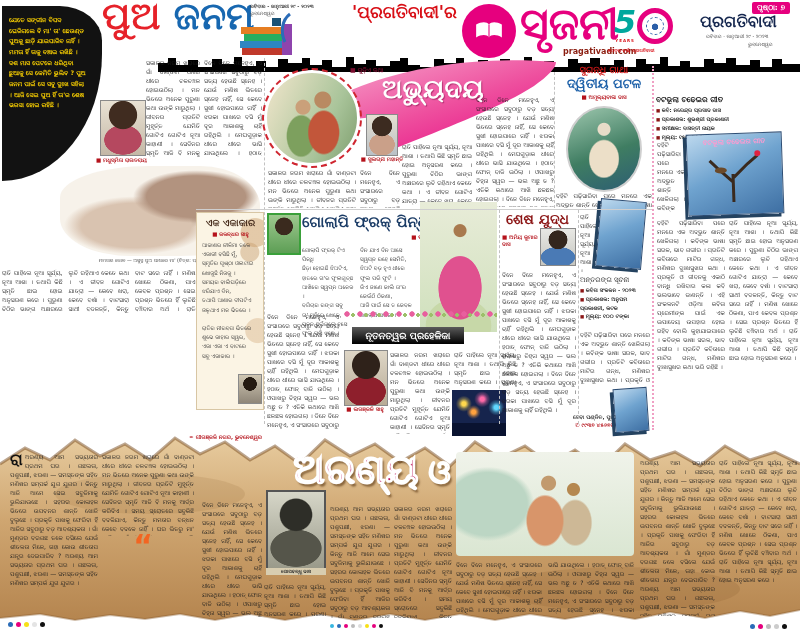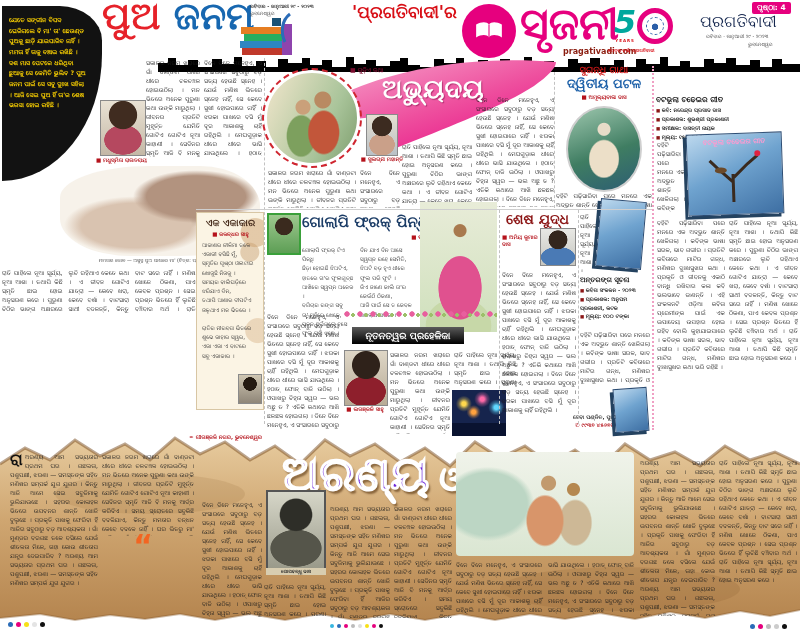--- a/index.html
+++ b/index.html
@@ -73,22 +73,22 @@
   <div class="abs" style="left:614px;top:6px;display:flex;align-items:flex-start">
     <div style="text-align:center">
       <span style="font-size:32px;font-weight:900;color:#00a79d;font-style:italic;line-height:1">5</span>
       <div style="font-size:4px;color:#d80f16;font-weight:bold;letter-spacing:1px">YEARS</div>
     </div>
     <div style="width:26px;height:26px;border:5px solid #e6007e;border-radius:50%;margin:2px 0 0 1px;display:flex;align-items:center;justify-content:center">
       <div style="width:16px;height:16px;border:1.5px dashed #2b5fa8;border-radius:50%;background:radial-gradient(circle at 50% 55%,#2b5fa8 0 3px,#fff 3.5px)"></div>
     </div>
   </div>
   <div class="abs" style="left:608px;top:48px;font-size:4.6px;color:#d80f16;font-weight:bold">୫୦ତମ ବର୍ଷ, ପ୍ରଗତିବାଦୀ</div>
-  <div class="abs" style="left:752px;top:2px;background:#e6007e;color:#fff;font-size:7.5px;font-weight:bold;padding:1px 5px;border-radius:2px">ପୃଷ୍ଠା: 4</div>
-  <div class="abs" style="left:700px;top:12px;font-size:16px;font-weight:400;color:#14264e;white-space:nowrap">ପ୍ରଗତିବାଦୀ</div>
+  <div class="abs" style="left:752px;top:2px;background:#e6007e;color:#fff;font-size:7.5px;font-weight:bold;padding:1px 5px;border-radius:2px">ପୃଷ୍ଠା: ୭</div>
+  <div class="abs" style="left:700px;top:12px;font-size:16px;font-weight:700;color:#14264e;white-space:nowrap">ପ୍ରଗତିବାଦୀ</div>
   <div class="abs" style="left:706px;top:33px;font-size:5px;color:#333">ରବିବାର - ଜାନୁଆରୀ ୨୯ - ୨୦୨୩</div>
   <div class="abs" style="left:748px;top:41px;font-size:5px;color:#333">ଭୁବନେଶ୍ୱର</div>
 
   <svg class="abs" style="left:158px;top:54px" width="642" height="18" viewBox="0 0 642 18" preserveAspectRatio="none">
     <path fill="#000" d="M0,18 V9 H10 V4 H18 V11 H30 V6 H40 V13 H54 V5 H64 V10 H76 V3 H84 V12 H98 V7 H108 V13 H120 V5 H130 V9 H144 V4 H152 V11 H164 V6 H174 V13 H188 V3 H196 V10 H208 V6 H218 V12 H232 V7 H242 V4 H250 V11 H262 V13 H276 V5 H286 V9 H298 V4 H306 V11 H320 V6 H330 V13 H342 V5 H352 V10 H366 V3 H374 V12 H386 V7 H396 V13 H410 V5 H420 V9 H432 V4 H442 V11 H456 V6 H466 V13 H478 V5 H488 V10 H502 V3 H510 V12 H522 V7 H532 V13 H546 V5 H556 V9 H568 V4 H578 V11 H592 V6 H602 V13 H614 V5 H624 V10 H642 V18 Z"></path>
   </svg>
 
   <div class="abs body" style="left:146px;top:58px;width:54px;height:100px">ସକାଳର ନରମ ଖରାରେ ଗାଁ ଦାଣ୍ଡଟା ଧୀରେ ଧୀରେ ଚଳଚଞ୍ଚଳ ହୋଇଉଠିଲା । ମନ ଭିତରେ ଅନେକ ପୁରୁଣା କଥା ଉଙ୍କି ମାରୁଥିଲା । ଜୀବନର ପ୍ରତିଟି ମୁହୂର୍ତ୍ତ ଯେମିତି ଗୋଟିଏ ଗୋଟିଏ ନୂଆ କାହାଣୀ । ସେଦିନର ସ୍ମୃତି ଆଜି ବି ମନକୁ ଆର୍ଦ୍ର କରିଦିଏ । ସମୟ ସ୍ରୋତରେ ସବୁକିଛି ବଦଳିଯାଏ, କିନ୍ତୁ ମମତାର ବନ୍ଧନ କେବେ ବଦଳେ ନାହିଁ । ଘର ଭିତରୁ ମା' ଡାକିଲେ, ମୁଁ ଧୀରେ ଧୀରେ ପାଦ ବଢ଼ାଇଲି । ଆଖି ଆଗରେ ଭାସି ଉଠିଲା ସେଇ ପୁରୁଣା ଦିନର ଛବି । ସକାଳର ନରମ ଖରାରେ ଗାଁ ଦାଣ୍ଡଟା ଧୀରେ ଧୀରେ ଚଳଚଞ୍ଚଳ ହୋଇଉଠିଲା । ମନ ଭିତରେ ଅନେକ ପୁରୁଣା କଥା ଉଙ୍କି ମାରୁଥିଲା ।</div>
   <div class="abs body" style="left:204px;top:58px;width:58px;height:100px">ଦିନେ ଦିନେ ମନେହୁଏ, ଏ ସଂସାରରେ ସବୁଠାରୁ ବଡ଼ ସତ୍ୟ ହେଉଛି ସ୍ନେହ । ଯେଉଁ ମଣିଷ ଭିତରେ ସ୍ନେହ ନାହିଁ, ସେ କେବେ ସୁଖୀ ହୋଇପାରେ ନାହିଁ । ଝରକା ପାଖରେ ବସି ମୁଁ ଦୂର ଆକାଶକୁ ଚାହିଁ ରହିଥିଲି । ମେଘଗୁଡ଼ାକ ଧୀରେ ଧୀରେ ଭାସି ଯାଉଥିଲେ । ହଠାତ୍ ଫୋନ୍ ବାଜି ଉଠିଲା । ଓପାଖରୁ ଚିହ୍ନା ସ୍ୱର — ଭଲ ଅଛୁ ତ ? ଏତିକି କଥାରେ ଆଖି ଛଳଛଳ ହୋଇଗଲା । ଦିନେ ଦିନେ ମନେହୁଏ, ଏ ସଂସାରରେ ସବୁଠାରୁ ବଡ଼ ସତ୍ୟ ହେଉଛି ସ୍ନେହ । ଝରକା ପାଖରେ ବସି ମୁଁ ଦୂର ଆକାଶକୁ ଚାହିଁ ରହିଥିଲି ।</div>
   <div class="abs ph pA z2" style="left:100px;top:100px;width:44px;height:54px"></div>
@@ -176,21 +176,21 @@
   <div class="abs ph pD" style="left:540px;top:228px;width:34px;height:36px"></div>
   <div class="abs body" style="left:502px;top:270px;width:74px;height:150px">ଦିନେ ଦିନେ ମନେହୁଏ, ଏ ସଂସାରରେ ସବୁଠାରୁ ବଡ଼ ସତ୍ୟ ହେଉଛି ସ୍ନେହ । ଯେଉଁ ମଣିଷ ଭିତରେ ସ୍ନେହ ନାହିଁ, ସେ କେବେ ସୁଖୀ ହୋଇପାରେ ନାହିଁ । ଝରକା ପାଖରେ ବସି ମୁଁ ଦୂର ଆକାଶକୁ ଚାହିଁ ରହିଥିଲି । ମେଘଗୁଡ଼ାକ ଧୀରେ ଧୀରେ ଭାସି ଯାଉଥିଲେ । ହଠାତ୍ ଫୋନ୍ ବାଜି ଉଠିଲା । ଓପାଖରୁ ଚିହ୍ନା ସ୍ୱର — ଭଲ ଅଛୁ ତ ? ଏତିକି କଥାରେ ଆଖି ଛଳଛଳ ହୋଇଗଲା । ଦିନେ ଦିନେ ମନେହୁଏ, ଏ ସଂସାରରେ ସବୁଠାରୁ ବଡ଼ ସତ୍ୟ ହେଉଛି ସ୍ନେହ । ଝରକା ପାଖରେ ବସି ମୁଁ ଦୂର ଆକାଶକୁ ଚାହିଁ ରହିଥିଲି ।</div>
 
   <div class="abs" style="left:556px;top:64px;width:96px;font-size:9.5px;font-weight:900;color:#d01818;text-align:center">ସୁଗନ୍ଧି ଗାଥା</div>
   <div class="abs" style="left:556px;top:76px;width:96px;font-size:13px;font-weight:900;color:#1b5fa8;text-align:center">ଦ୍ୱିତୀୟ ପଟଳ</div>
   <div class="abs byl" style="left:556px;top:94px;width:96px;text-align:center">■ ଅମୂଲ୍ୟବାଳା ଦାସ</div>
   <div class="abs illo3" style="left:566px;top:106px;width:72px;height:82px"></div>
   <div class="abs body" style="left:556px;top:191px;width:96px;height:17px">ବହିଟି ପଢ଼ିସାରିବା ପରେ ମନରେ ଏକ ଅଦ୍ଭୁତ ଶାନ୍ତି ଖେଳିଗଲା । କବିଙ୍କ ଭାଷା ସରଳ, ଭାବ ଗଭୀର । ପ୍ରତିଟି କବିତାରେ ମାଟିର ଗନ୍ଧ, ମଣିଷର ଦୁଃଖସୁଖର କଥା । ପ୍ରକୃତି ଓ ଜୀବନକୁ ଏକାଠି ବାନ୍ଧି ରଖିବାର କଳା କବି ଭଲଭାବେ ଜାଣନ୍ତି । ଏହି ସଂକଳନଟି ଓଡ଼ିଆ କବିତା ପ୍ରେମୀଙ୍କ ପାଇଁ ଏକ ଉପାଦେୟ ଉପହାର ହୋଇ ରହିବ ବୋଲି କୁହାଯାଇପାରେ । କବିଙ୍କ ଭାଷା ସରଳ, ଭାବ ଗଭୀର । ପ୍ରତିଟି କବିତାରେ ମାଟିର ଗନ୍ଧ, ମଣିଷର ଦୁଃଖସୁଖର କଥା ଭରି ରହିଛି ।</div>
   <div class="abs bk" style="left:598px;top:200px;width:44px;height:66px;transform:rotate(5deg)"></div>
   <div class="abs body" style="left:580px;top:212px;width:16px;height:60px">ରାତି ପାହିଲେ ନୂଆ ସୂର୍ଯ୍ୟ, ନୂଆ ଆଶା । ତଥାପି କିଛି ସ୍ମୃତି ଛାଇ ହୋଇ ଅନୁସରଣ କରେ । ପୁରୁଣା ଚିଠିର ଭାଙ୍ଗ ଅକ୍ଷରରେ ଲୁଚି ରହିଥାଏ କେତେ କଥା । ଏ ଜୀବନ ଗୋଟିଏ ଯାତ୍ରା — କେବେ ଖରା, କେବେ ବର୍ଷା । ବାଟସାରା ସାଥୀ ବଦଳନ୍ତି, କିନ୍ତୁ ବାଟ ସରେ ନାହିଁ । ମଣିଷ ଖୋଜେ ଠିକଣା, ପାଏ କେବଳ ପ୍ରଶ୍ନ । ସେଇ ପ୍ରଶ୍ନ ଭିତରେ ହିଁ ଲୁଚିଛି ବଞ୍ଚିବାର ଅର୍ଥ । ରାତି ପାହିଲେ ନୂଆ ସୂର୍ଯ୍ୟ, ନୂଆ ଆଶା । ତଥାପି କିଛି ସ୍ମୃତି ଛାଇ ହୋଇ ଅନୁସରଣ କରେ ।</div>
-  <div class="abs" style="left:580px;top:276px;width:70px;font-size:7px;font-weight:700;color:#111">ଅନ୍ତରଙ୍ଗ ସୂଚନା</div>
+  <div class="abs" style="left:580px;top:276px;width:70px;font-size:7px;font-weight:400;color:#111">ଅନ୍ତରଙ୍ଗ ସୂଚନା</div>
   <div class="abs blt" style="left:580px;top:286px;width:70px">
     <div>କବିତା ସଂକଳନ - ୨୦୨୩</div>
     <div>ପ୍ରକାଶକ: ଅନୁପମ ପ୍ରକାଶନୀ, କଟକ</div>
     <div>ମୂଲ୍ୟ: ୧୦୦ ଟଙ୍କା</div>
   </div>
   <div class="abs body" style="left:580px;top:330px;width:70px;height:56px">ବହିଟି ପଢ଼ିସାରିବା ପରେ ମନରେ ଏକ ଅଦ୍ଭୁତ ଶାନ୍ତି ଖେଳିଗଲା । କବିଙ୍କ ଭାଷା ସରଳ, ଭାବ ଗଭୀର । ପ୍ରତିଟି କବିତାରେ ମାଟିର ଗନ୍ଧ, ମଣିଷର ଦୁଃଖସୁଖର କଥା । ପ୍ରକୃତି ଓ ଜୀବନକୁ ଏକାଠି ବାନ୍ଧି ରଖିବାର କଳା କବି ଭଲଭାବେ ଜାଣନ୍ତି । ଏହି ସଂକଳନଟି ଓଡ଼ିଆ କବିତା ପ୍ରେମୀଙ୍କ ପାଇଁ ଏକ ଉପାଦେୟ ଉପହାର ହୋଇ ରହିବ ବୋଲି କୁହାଯାଇପାରେ । କବିଙ୍କ ଭାଷା ସରଳ, ଭାବ ଗଭୀର । ପ୍ରତିଟି କବିତାରେ ମାଟିର ଗନ୍ଧ, ମଣିଷର ଦୁଃଖସୁଖର କଥା ଭରି ରହିଛି ।</div>
   <div class="abs bk" style="left:614px;top:388px;width:32px;height:42px;transform:rotate(-4deg)"></div>
 
   <div class="abs" style="left:656px;top:95px;width:104px;font-size:7.5px;font-weight:900;color:#111">ବଟଭୂଲା ଚଢେଇର ଗୀତ</div>
   <div class="abs blt" style="left:656px;top:106px;width:92px">
@@ -227,21 +227,21 @@
     </linearGradient>
       </defs>
     <path fill="url(#parch)" d="M0,40 L25,24 50,36 75,16 100,32 125,20 150,36 175,14 200,30 225,18 250,36 275,22 300,40 325,16 350,32 375,20 400,38 425,24 450,42 475,18 500,34 525,22 550,40 575,26 600,44 625,20 650,36 675,28 700,42 725,22 750,36 775,28 800,40 L800,186 770,192 740,187 705,194 670,188 635,195 600,189 565,195 530,190 495,196 460,190 425,196 390,190 355,196 320,190 285,196 250,190 215,196 180,190 145,195 110,191 75,196 40,190 0,194 Z"></path>
     <path fill="none" stroke="#7a4e22" stroke-width="3" opacity=".5" d="M0,40 L25,24 50,36 75,16 100,32 125,20 150,36 175,14 200,30 225,18 250,36 275,22 300,40 325,16 350,32 375,20 400,38 425,24 450,42 475,18 500,34 525,22 550,40 575,26 600,44 625,20 650,36 675,28 700,42 725,22 750,36 775,28 800,40"></path>
     <ellipse cx="150" cy="70" rx="95" ry="20" fill="#8a5c2e" opacity=".14"></ellipse>
     <ellipse cx="620" cy="165" rx="120" ry="22" fill="#7a4e24" opacity=".16"></ellipse>
     <path fill="none" stroke="#8a5c2e" stroke-width="2" opacity=".4" d="M0,194 L40,190 75,196 110,191 145,195 180,190 215,196 250,190 285,196 320,190 355,196 390,190 425,196 460,190 495,196 530,190 565,195 600,189 635,195 670,188 705,194 740,187 770,192 800,186"></path>
   </svg>
 
   <div class="abs z2" style="left:246px;top:446px;width:380px;text-align:center;white-space:nowrap">
-    <span class="ttl" style="font-size:47px;color:#6d28d9">ଅରଣ୍ୟ</span>
+    <span class="ttl" style="font-size:40px;color:#be185d">ଅରଣ୍ୟ</span>
     <span class="ttl" style="font-size:32px;color:#f7941d;margin:0 5px">ଓ</span>
     <span class="ttl" style="font-size:40px;color:#7d2a5a">ଉପବନ</span>
   </div>
 
   <div class="abs body z2" style="left:10px;top:452px;width:88px;height:166px">
     <span class="dropcap">ରା</span>
     <span>ଅରଣ୍ୟ ଆମ ସଭ୍ୟତାର ପ୍ରଥମ ଘର । ଗଛଲତା, ପଶୁପକ୍ଷୀ, ଝରଣା — ସମସ୍ତଙ୍କ ସହିତ ମଣିଷର ସମ୍ପର୍କ ଯୁଗ ଯୁଗର । କିନ୍ତୁ ଆଜି ଆମେ ସେଇ ସବୁଜିମାକୁ ଭୁଲିଯାଉଛେ । ସହରର କୋଳାହଳ ଭିତରେ ଉପବନର ଶାନ୍ତି ଖୋଜି ବୁଲୁଛେ । ପ୍ରକୃତି ପାଖକୁ ଫେରିବା ହିଁ ଆଜିର ସବୁଠାରୁ ବଡ଼ ଆବଶ୍ୟକତା । ଗାଁ ମୁଣ୍ଡର ବରଗଛ ତଳେ ବସିଲେ ଯେଉଁ ଶୀତଳତା ମିଳେ, ତାହା କୋଉ ଶୀତତାପ ଯନ୍ତ୍ର ଦେଇପାରିବ ? ଅରଣ୍ୟ ଆମ ସଭ୍ୟତାର ପ୍ରଥମ ଘର । ଗଛଲତା, ପଶୁପକ୍ଷୀ, ଝରଣା — ସମସ୍ତଙ୍କ ସହିତ ମଣିଷର ସମ୍ପର୍କ ଯୁଗ ଯୁଗର ।</span>
   </div>
   <div class="abs body z2" style="left:102px;top:452px;width:92px;height:84px">ସକାଳର ନରମ ଖରାରେ ଗାଁ ଦାଣ୍ଡଟା ଧୀରେ ଧୀରେ ଚଳଚଞ୍ଚଳ ହୋଇଉଠିଲା । ମନ ଭିତରେ ଅନେକ ପୁରୁଣା କଥା ଉଙ୍କି ମାରୁଥିଲା । ଜୀବନର ପ୍ରତିଟି ମୁହୂର୍ତ୍ତ ଯେମିତି ଗୋଟିଏ ଗୋଟିଏ ନୂଆ କାହାଣୀ । ସେଦିନର ସ୍ମୃତି ଆଜି ବି ମନକୁ ଆର୍ଦ୍ର କରିଦିଏ । ସମୟ ସ୍ରୋତରେ ସବୁକିଛି ବଦଳିଯାଏ, କିନ୍ତୁ ମମତାର ବନ୍ଧନ କେବେ ବଦଳେ ନାହିଁ । ଘର ଭିତରୁ ମା' ଡାକିଲେ, ମୁଁ ଧୀରେ ଧୀରେ ପାଦ ବଢ଼ାଇଲି । ଆଖି ଆଗରେ ଭାସି ଉଠିଲା ସେଇ ପୁରୁଣା ଦିନର ଛବି । ସକାଳର ନରମ ଖରାରେ ଗାଁ ଦାଣ୍ଡଟା ଧୀରେ ଧୀରେ ଚଳଚଞ୍ଚଳ ହୋଇଉଠିଲା । ମନ ଭିତରେ ଅନେକ ପୁରୁଣା କଥା ଉଙ୍କି ମାରୁଥିଲା ।</div>
   <div class="abs z2" style="left:90px;top:538px;width:106px;text-align:center">

